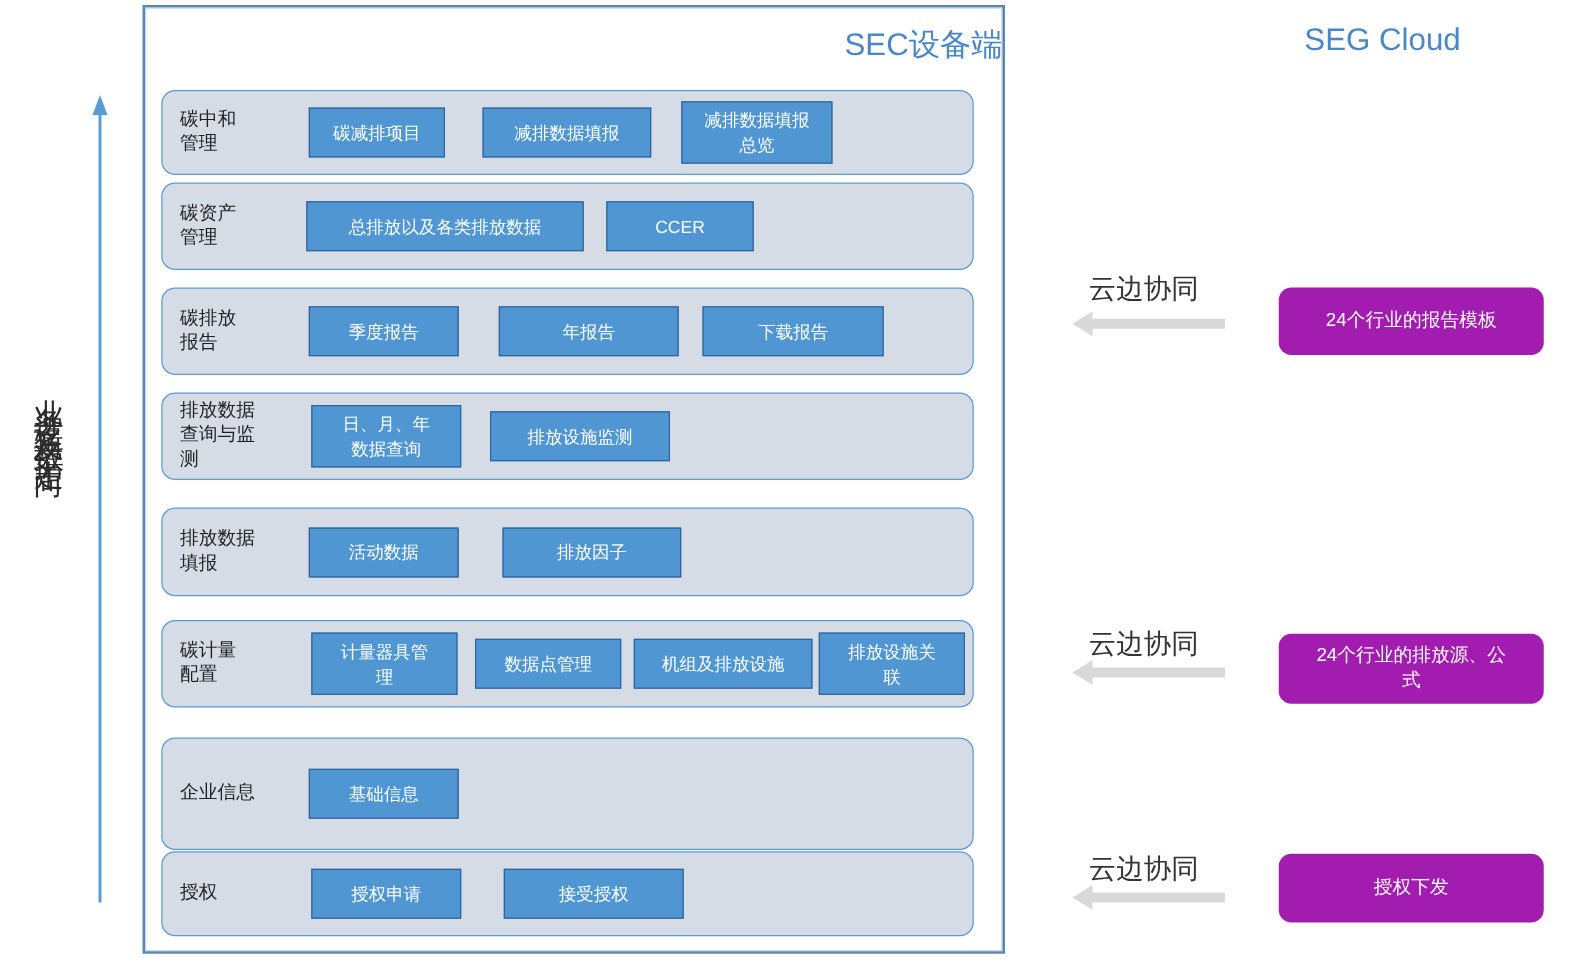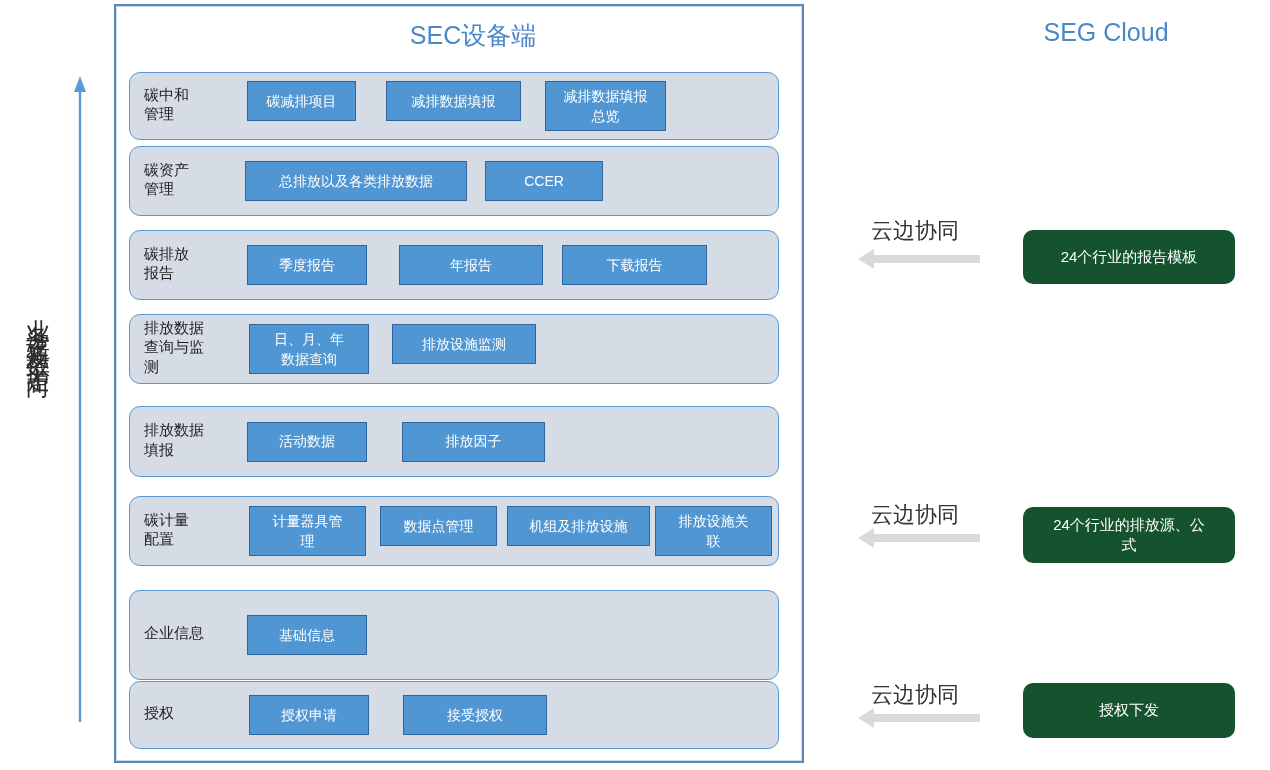--- a/index.html
+++ b/index.html
@@ -20,53 +20,53 @@
   .flow-arrow { position: absolute; left: 71px; top: 76px; }
 
   
   .panel {
     position: absolute; left: 114px; top: 4px; width: 690px; height: 759px;
     background: #ffffff; border: 2px solid #5b87b7;
     box-shadow: inset 0 0 0 1px #c9d6e4;
   }
   .panel-title {
     position: absolute; top: 13px; left: 0; width: 100%;
-    text-align: center; font-size: 25px; color: #4a87c9; padding-left: 28px;
+    text-align: right; font-size: 25px; color: #4a87c9; padding-left: 28px;
   }
   .row {
     position: absolute; left: 13px; width: 650px;
     background: #d6dce5; border: 1.6px solid #5b9bd5; border-radius: 11px;
     display: flex; align-items: center; padding: 0 10px 0 14px;
   }
   .row-label {
     flex: 0 0 100px; font-size: 15px; line-height: 1.3; color: #1f1f1f;
     white-space: pre-line;
     font-family: Liberation Mono, monospace;
   }
-  .row-buttons { display: flex; align-items: flex-start; }
+  .row-buttons { display: flex; align-items: center; }
   .btn {
     background: #4f96d2; border: 1.4px solid #31639c; color: #ffffff;
     font-size: 14px; line-height: 1.45; text-align: center;
     display: flex; align-items: center; justify-content: center;
     white-space: pre-line; min-height: 40px; padding: 2px 4px;
   }
   .btn.tall { min-height: 50px; }
 
   
   .cloud-title {
     position: absolute; left: 996px; top: 18px; width: 220px;
     text-align: center; font-size: 25px; color: #4a87c9;
   }
   .sync-label {
     position: absolute; left: 871px; font-size: 22px; color: #333333;
   }
   .sync-arrow { position: absolute; left: 858px; }
   .green-box {
     position: absolute; left: 1023px; width: 212px;
-    background: #14532d; border-radius: 10px; color: #ffffff;
+    background: #a21caf; border-radius: 10px; color: #ffffff;
     font-size: 15px; line-height: 1.35; text-align: center;
     display: flex; align-items: center; justify-content: center;
     white-space: pre-line;
   }
 </style>
 </head>
 <body>
 
 <div class="stage">
 

